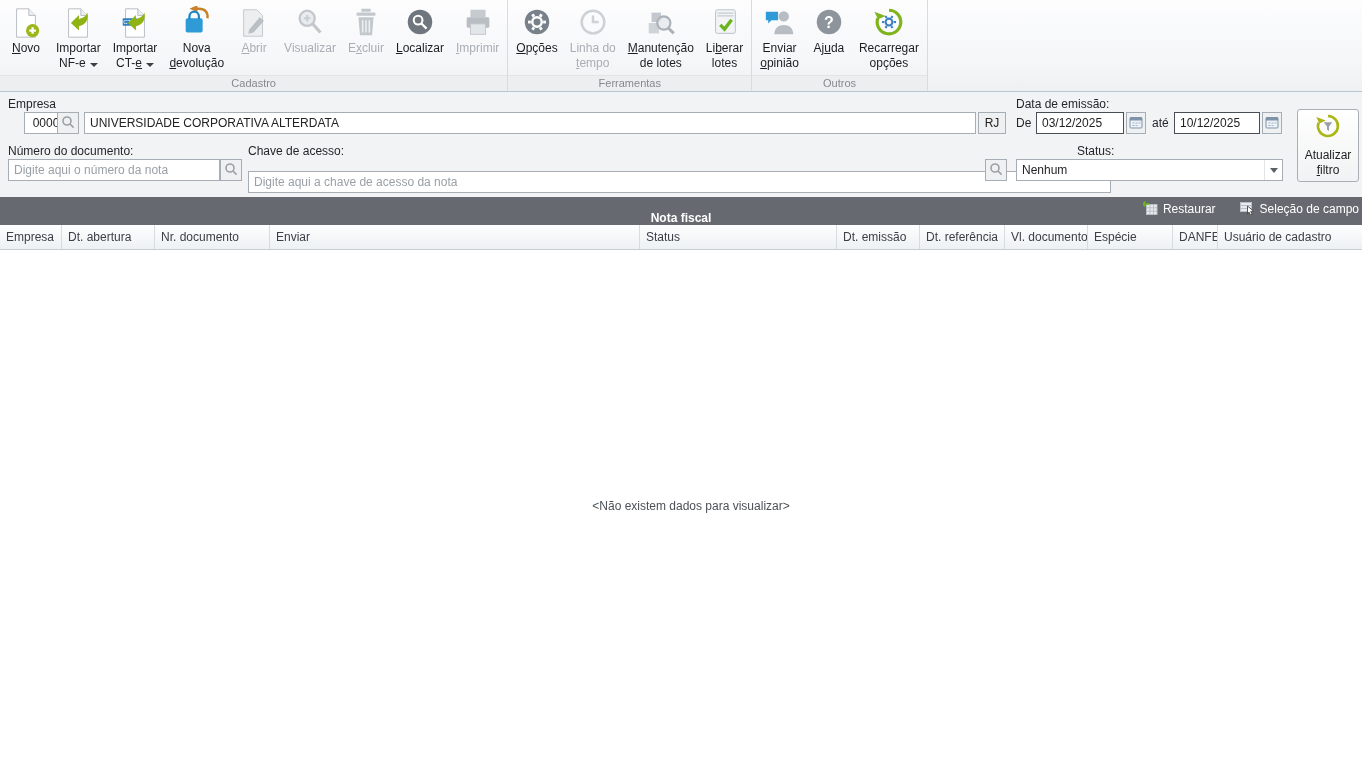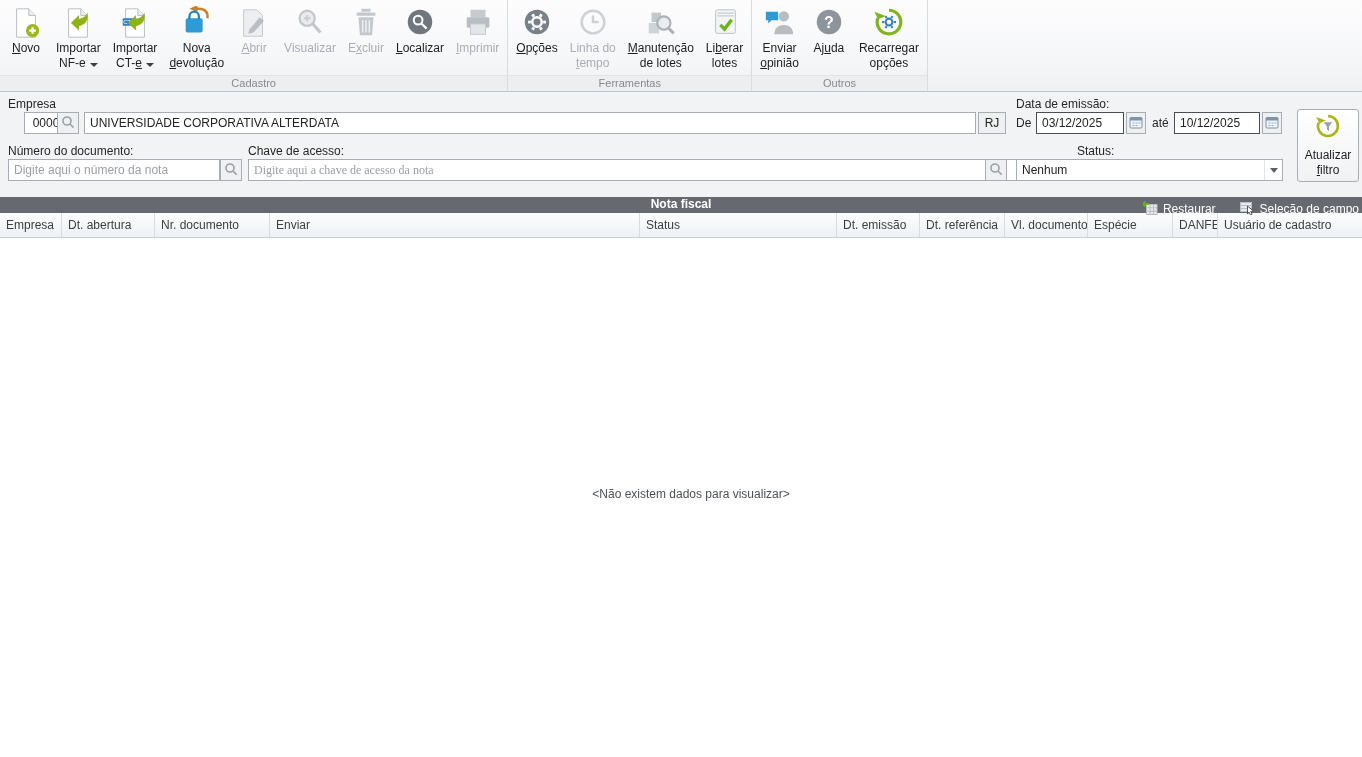--- a/index.html
+++ b/index.html
@@ -45,22 +45,22 @@
                      border-left:1px solid #e2e4e6; }
   .combo .dna { width:0; height:0; border-left:4px solid transparent; border-right:4px solid transparent;
                 border-top:5px solid #5a6066; }
   .bigbtn { position:absolute; left:1297px; top:17px; width:62px; height:73px;
             border:1px solid #a9afb5; border-radius:3px;
             background:linear-gradient(180deg,#ffffff,#f1f2f3);
             display:flex; flex-direction:column; align-items:center; justify-content:center;
             gap:5px; cursor:pointer; color:#1c1e21; line-height:15px; text-align:center; }
 
   
-  .grid-titlebar { position:relative; height:16px; background:#66696f; color:#fff;
-                   display:flex; align-items:flex-start; justify-content:center; font-weight:bold; }
+  .grid-titlebar { position:relative; height:28px; background:#66696f; color:#fff;
+                   display:flex; align-items:flex-end; justify-content:center; font-weight:bold; }
   .tb-actions { position:absolute; right:3px; top:0; height:24px; display:flex; align-items:center; gap:24px; }
   .tb-btn { display:flex; align-items:center; gap:5px; color:#fff; font-weight:normal; cursor:pointer; }
   .grid-header { height:25px; display:grid;
                  grid-template-columns:62px 93px 115px 370px 197px 83px 85px 83px 85px 45px auto;
                  background:linear-gradient(180deg,#fcfdfe,#eef1f4);
                  border-bottom:1px solid #c9cdd1; }
   .hcell { line-height:24px; padding-left:6px; border-right:1px solid #d9dcde; color:#3c4046;
            overflow:hidden; white-space:nowrap; }
   .hcell:last-child { border-right:none; }
   .grid-body { height:511px; background:#fff; display:flex; align-items:center; justify-content:center;padding-left:20px; }
@@ -368,21 +368,21 @@
     <span class="flabel" style="left:8px; top:52px;">Número do documento:</span>
     <input class="fld" style="left: 8px; top: 67px; width: 212px;" placeholder="Digite aqui o número da nota">
     <div class="sbtn" style="left:220px; top:67px;">
       <span><svg width="14" height="14" viewBox="0 0 14 14">
             <circle cx="6" cy="6" r="4" fill="none" stroke="#9aa0a6" stroke-width="1.6"></circle>
             <path d="M9 9l3.6 3.6" stroke="#9aa0a6" stroke-width="1.6"></path>
           </svg></span>
     </div>
 
     <span class="flabel" style="left:248px; top:52px;">Chave de acesso:</span>
-    <input class="fld" style="left: 248px; top: 67px; width: 863px; font-family: Liberation Serif, serif;" placeholder="Digite aqui a chave de acesso da nota">
+    <input class="fld" style="left: 248px; top: 79px; width: 863px;" placeholder="Digite aqui a chave de acesso da nota">
     <div class="sbtn" style="left:985px; top:67px;">
       <span><svg width="14" height="14" viewBox="0 0 14 14">
             <circle cx="6" cy="6" r="4" fill="none" stroke="#9aa0a6" stroke-width="1.6"></circle>
             <path d="M9 9l3.6 3.6" stroke="#9aa0a6" stroke-width="1.6"></path>
           </svg></span>
     </div>
 
     <span class="flabel" style="left:1077px; top:52px;">Status:</span>
     <div class="combo" style="left:1016px; top:67px; width:267px;">
       <span class="val">Nenhum</span>

